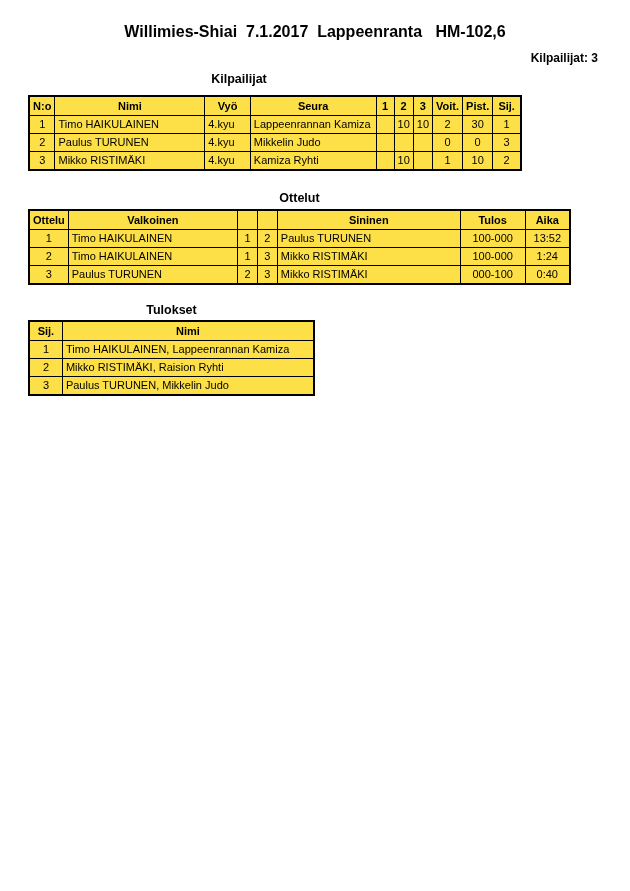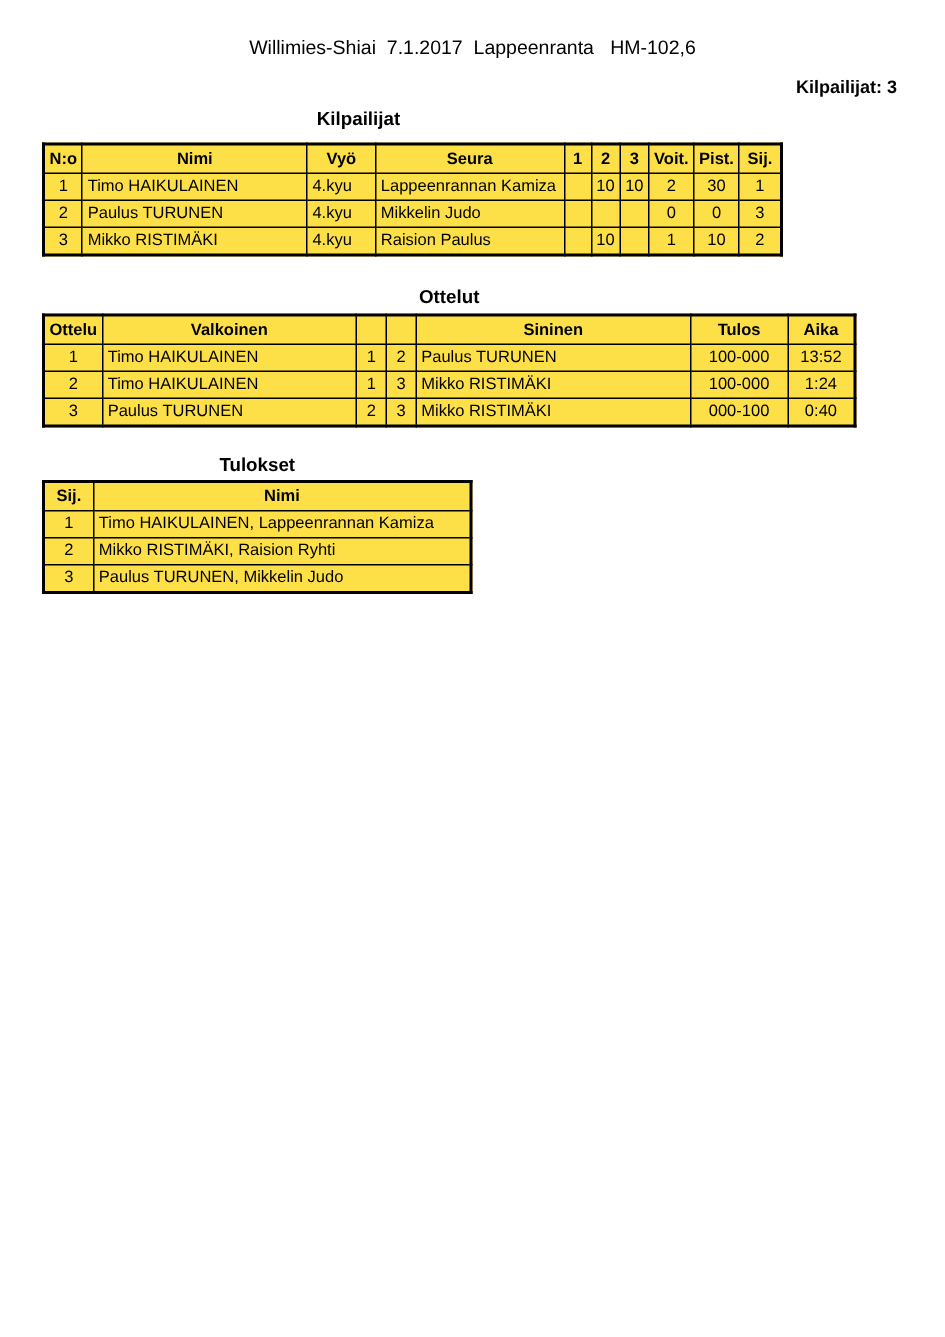--- a/index.html
+++ b/index.html
@@ -6,21 +6,21 @@
   body {
     width: 630px; height: 891px;
     font-family: "Liberation Sans", sans-serif;
     color: #000;
   }
   .page { position: relative; width: 630px; height: 891px; background: #fff; overflow: hidden; }
 
   .title {
     padding-top: 22px;
     text-align: center;
-    font-size: 13px; line-height: 20px; font-weight: normal;
+    font-size: 16px; line-height: 20px; font-weight: bold;
     white-space: pre;
   }
   .count {
     margin-top: 9px;
     padding-right: 32px;
     text-align: right;
     font-size: 12px; font-weight: bold;
   }
 
   .block { margin-left: 28px; }
@@ -106,21 +106,21 @@
           <td></td>
           <td></td>
           <td>0</td>
           <td>0</td>
           <td>3</td>
         </tr>
         <tr>
           <td>3</td>
           <td class="l">Mikko RISTIMÄKI</td>
           <td class="l">4.kyu</td>
-          <td class="l">Raision Paulus</td>
+          <td class="l">Kamiza Ryhti</td>
           <td></td>
           <td>10</td>
           <td></td>
           <td>1</td>
           <td>10</td>
           <td>2</td>
         </tr>
       </tbody>
     </table>
   </div>

